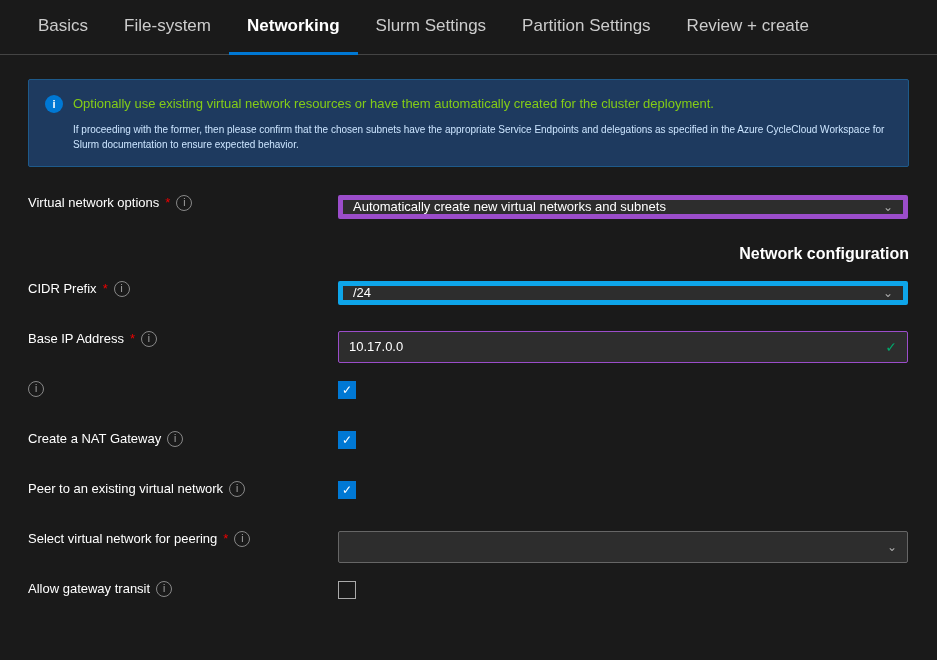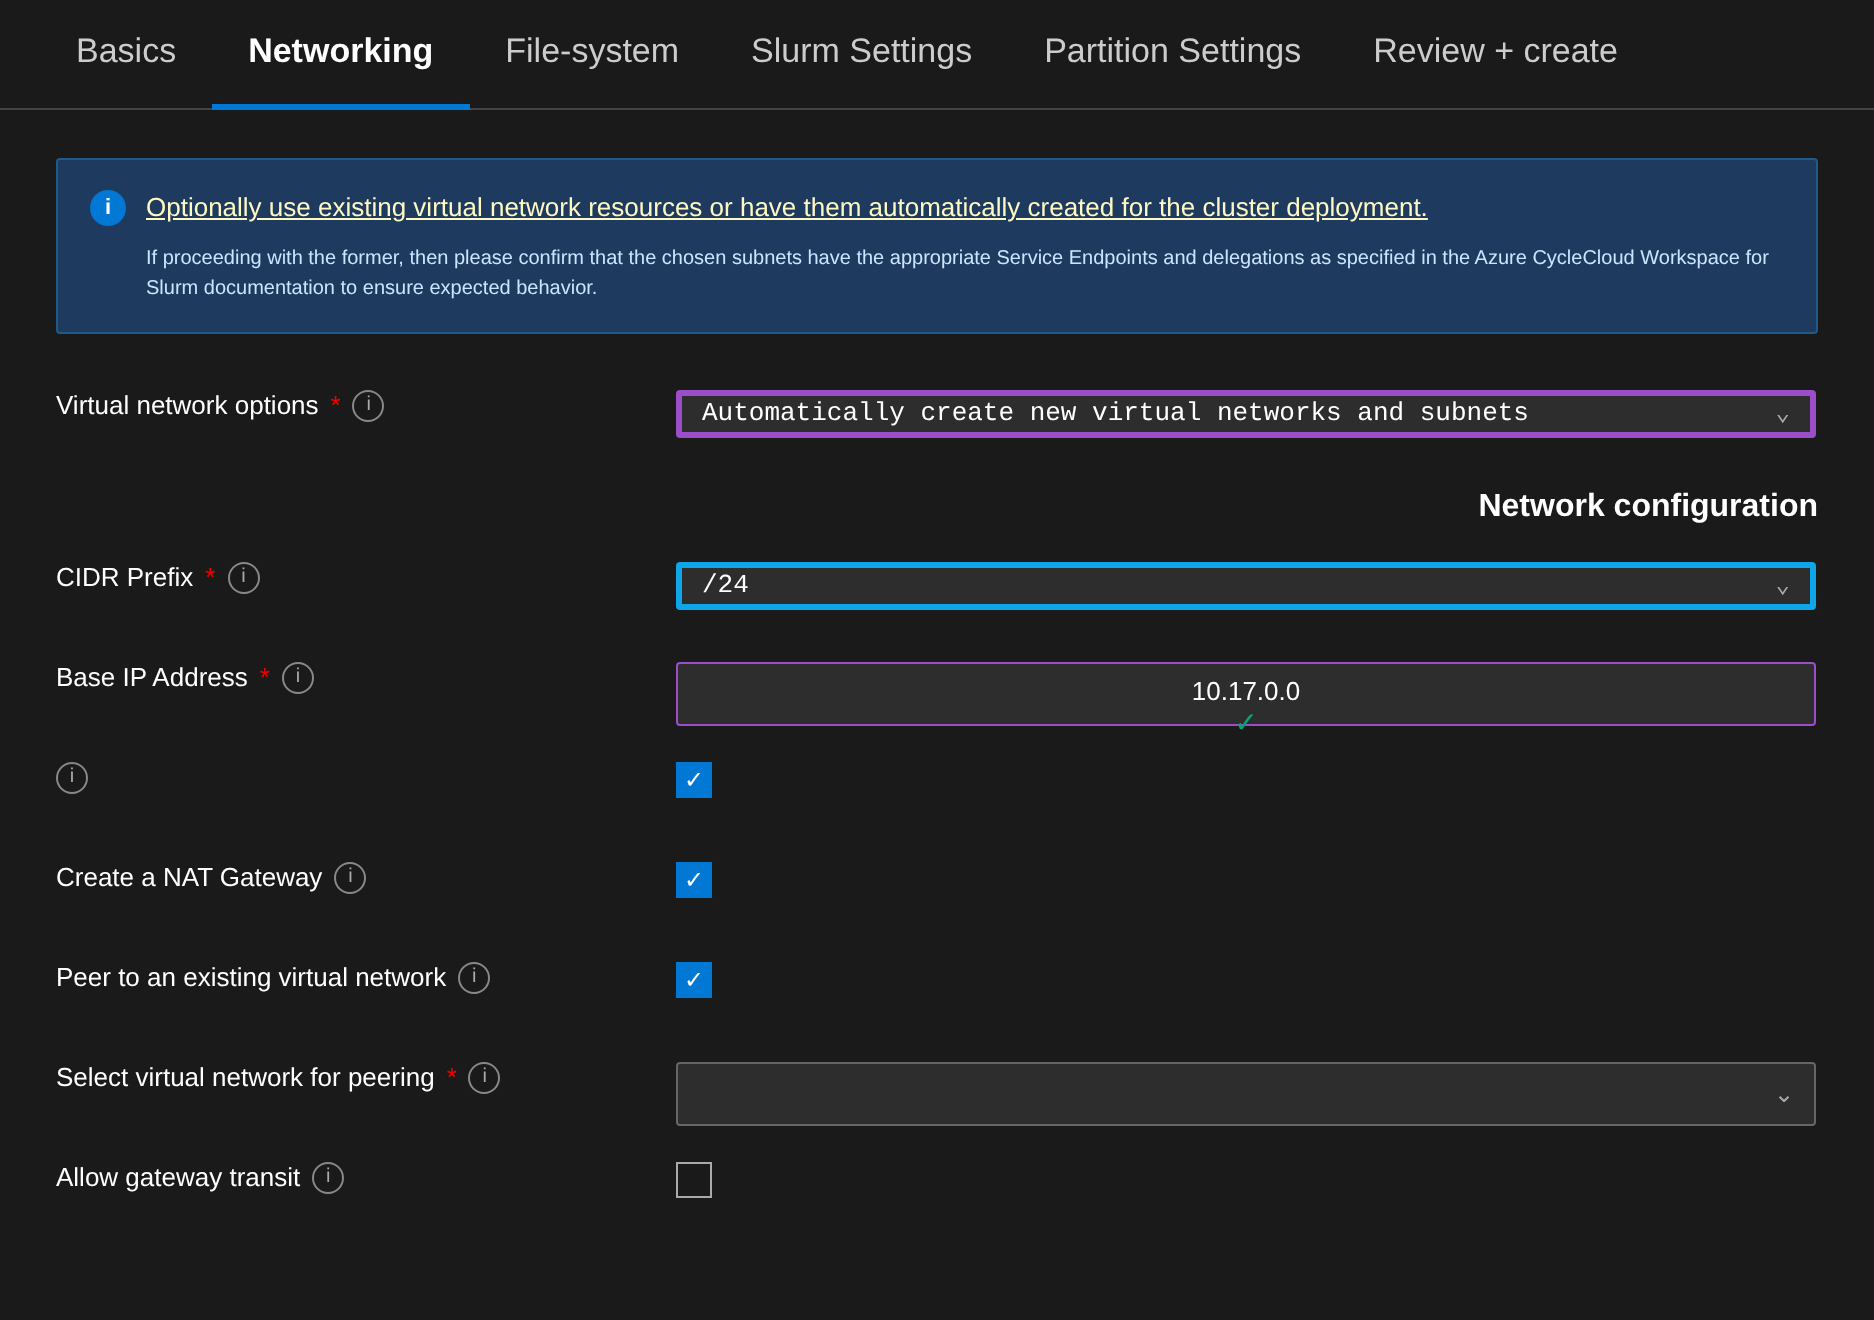--- a/index.html
+++ b/index.html
@@ -62,24 +62,23 @@
       display: flex;
       align-items: center;
       justify-content: center;
       flex-shrink: 0;
       font-weight: bold;
       font-size: 11px;
       color: white;
       margin-top: 1px;
     }
     .info-banner-text {
-      color: #fef9c3;
+      color: #84cc16;
       font-size: 13px;
       line-height: 1.5;
-      text-decoration: underline;
     }
     .info-banner-sub {
       color: #cce5ff;
       font-size: 10px;
       line-height: 1.5;
       padding-left: 28px;
     }
 
     
     .form-section {
@@ -125,31 +124,30 @@
       flex-shrink: 0;
     }
 
     
     .form-control {
       flex: 1;
       max-width: 570px;
     }
     .dropdown {
       background: #2d2d2d;
-      border: 3px solid #0ea5e9;
+      border: 5px solid #0ea5e9;
       border-radius: 2px;
       padding: 6px 10px;
       color: #ffffff;
       font-size: 13px;
       display: flex;
       align-items: center;
       justify-content: space-between;
       cursor: pointer;
       height: 24px;
-      font-family: Liberation Mono, monospace;
     }
     .dropdown.active-border {
       border-color: #9b4dca;
     }
     .dropdown-arrow {
       font-size: 12px;
       color: #aaa;
     }
 
     
@@ -157,21 +155,20 @@
       background: #2d2d2d;
       border: 1px solid #9b4dca;
       border-radius: 2px;
       padding: 6px 10px;
       color: #ffffff;
       font-size: 13px;
       display: flex;
       align-items: center;
       justify-content: space-between;
       height: 32px;
-      flex-direction: column;
     }
     .input-check {
       color: #00a86b;
       font-size: 14px;
     }
 
     
     .checkbox-wrapper {
       display: flex;
       align-items: center;
@@ -217,22 +214,22 @@
       justify-content: space-between;
       cursor: pointer;
       height: 32px;
     }
   </style>
 </head>
 <body>
 
 <nav class="top-nav">
   <div class="nav-item">Basics</div>
+  <div class="nav-item">File-system</div>
   <div class="nav-item active">Networking</div>
-  <div class="nav-item">File-system</div>
   <div class="nav-item">Slurm Settings</div>
   <div class="nav-item">Partition Settings</div>
   <div class="nav-item">Review + create</div>
 </nav>
 
 <div class="main-content">
 
   <div class="info-banner">
     <div class="info-banner-top">
       <div class="info-icon">

